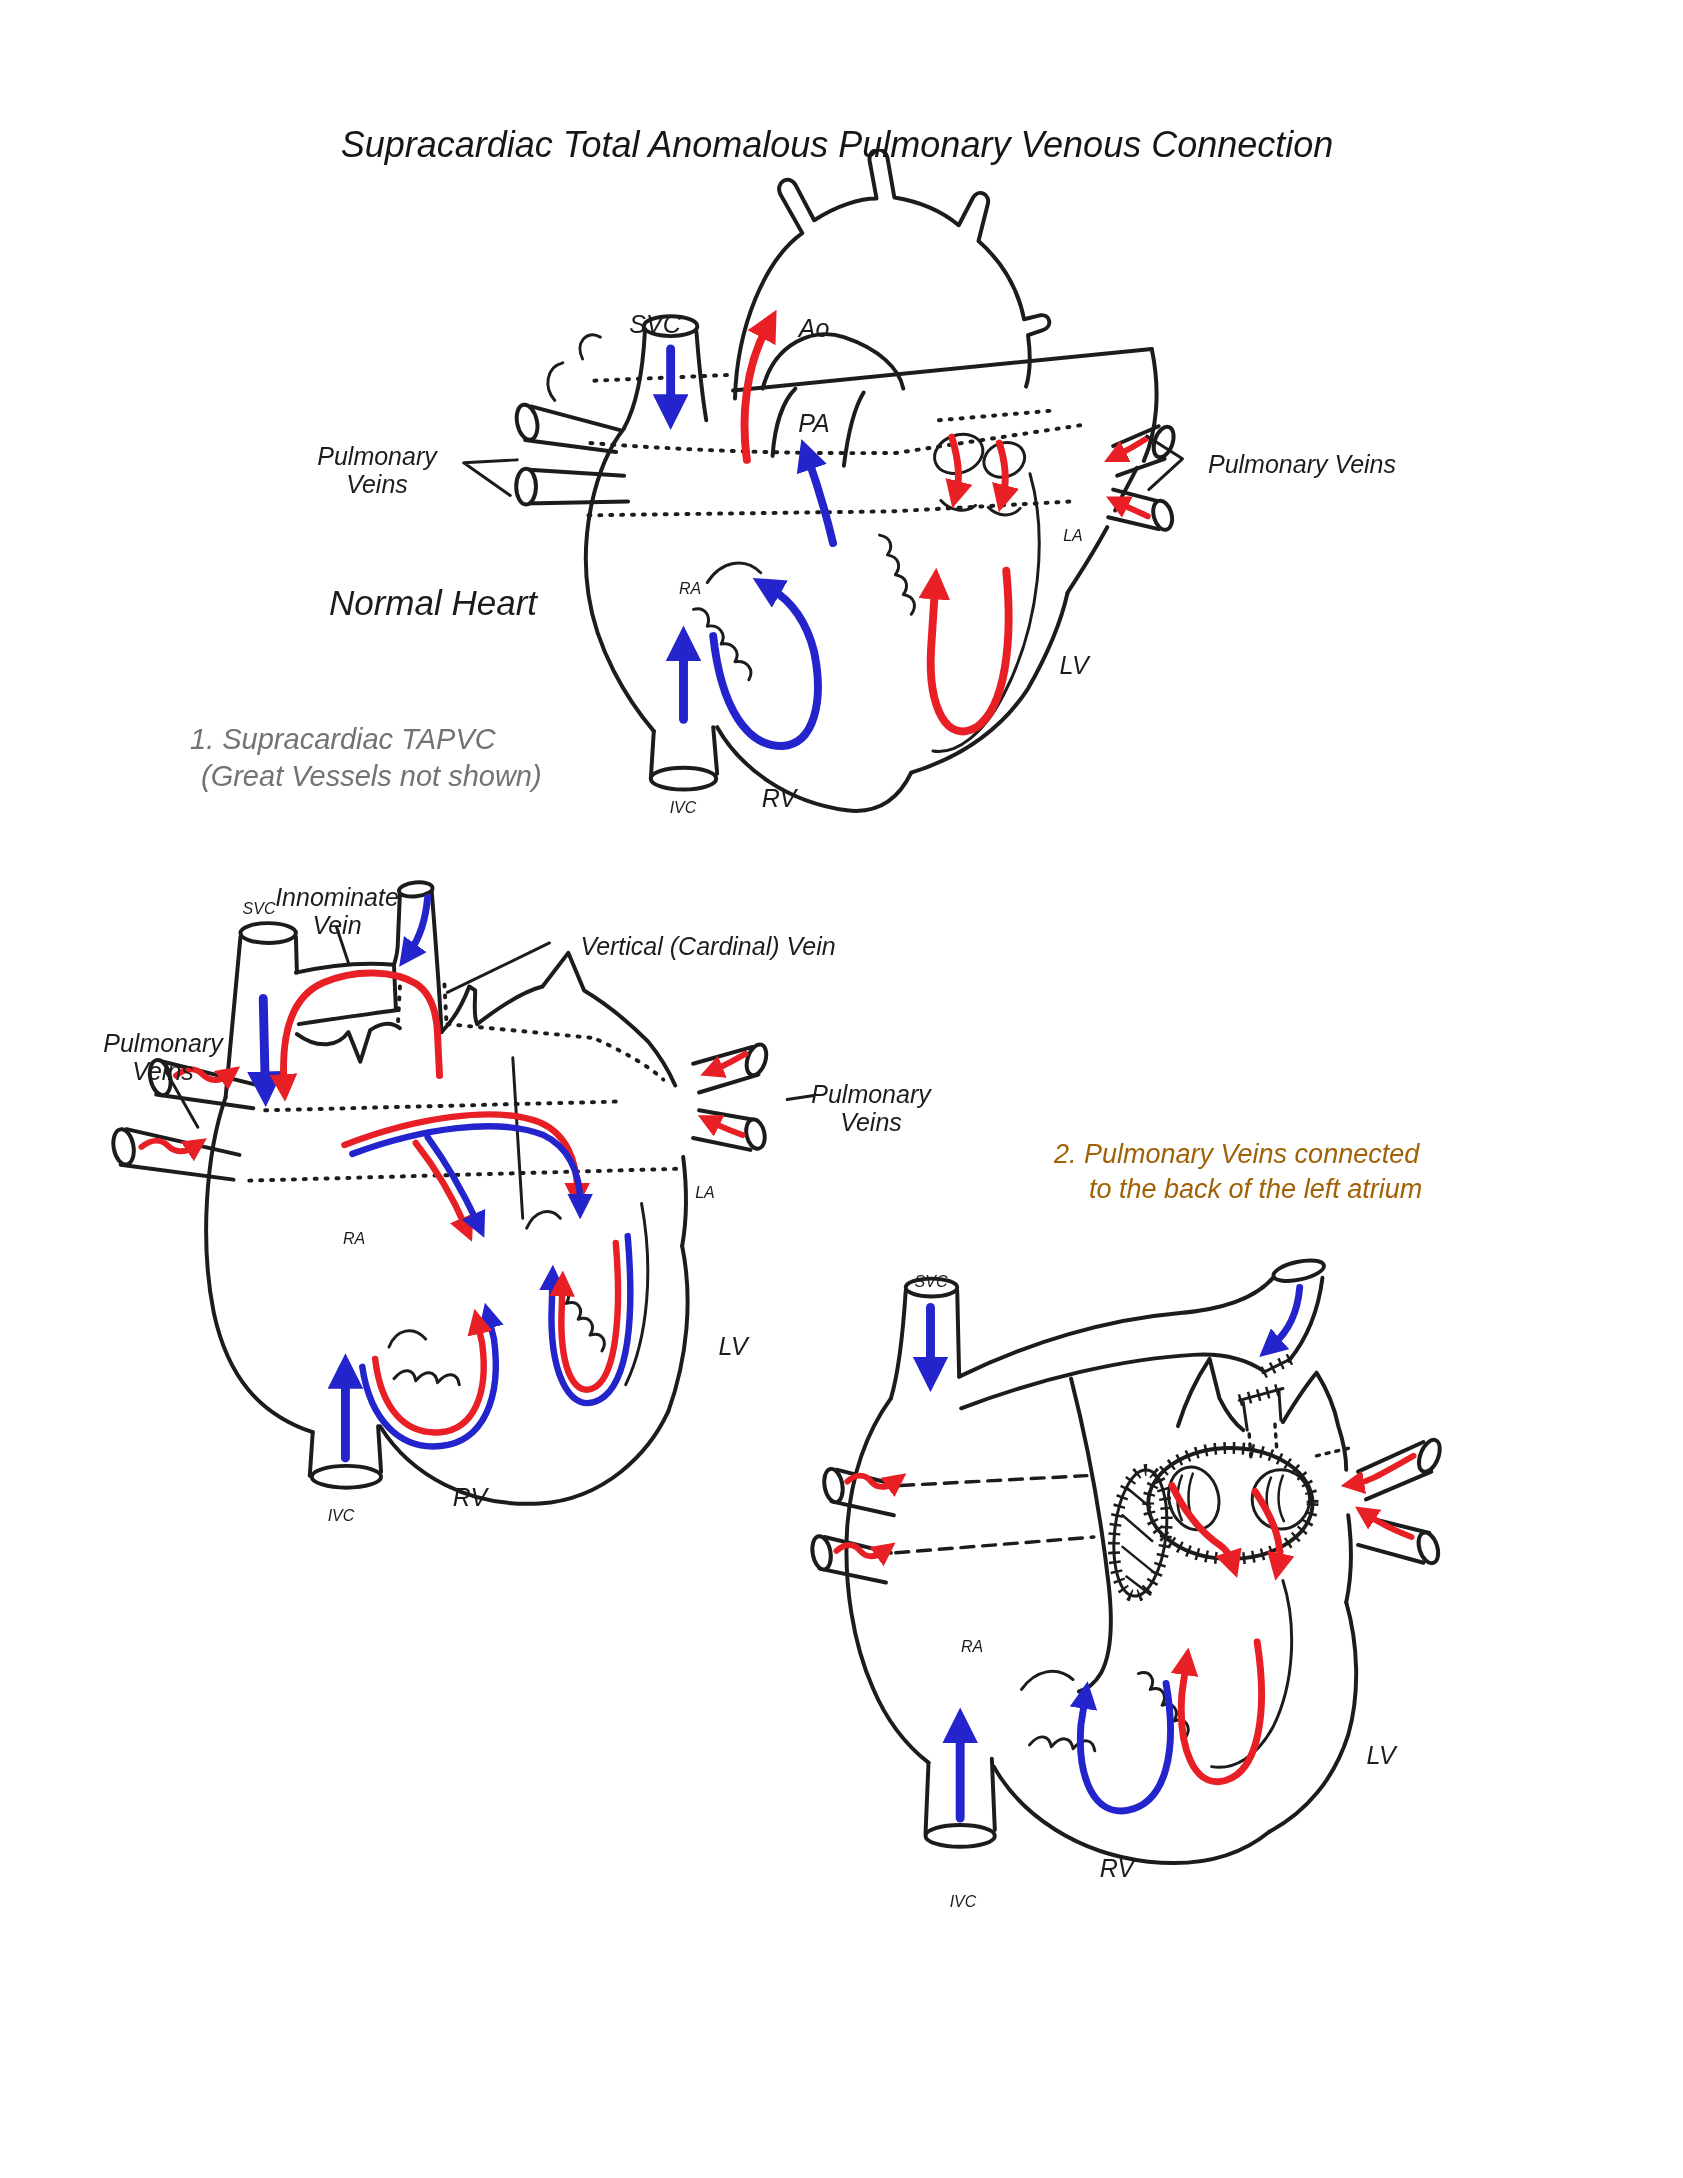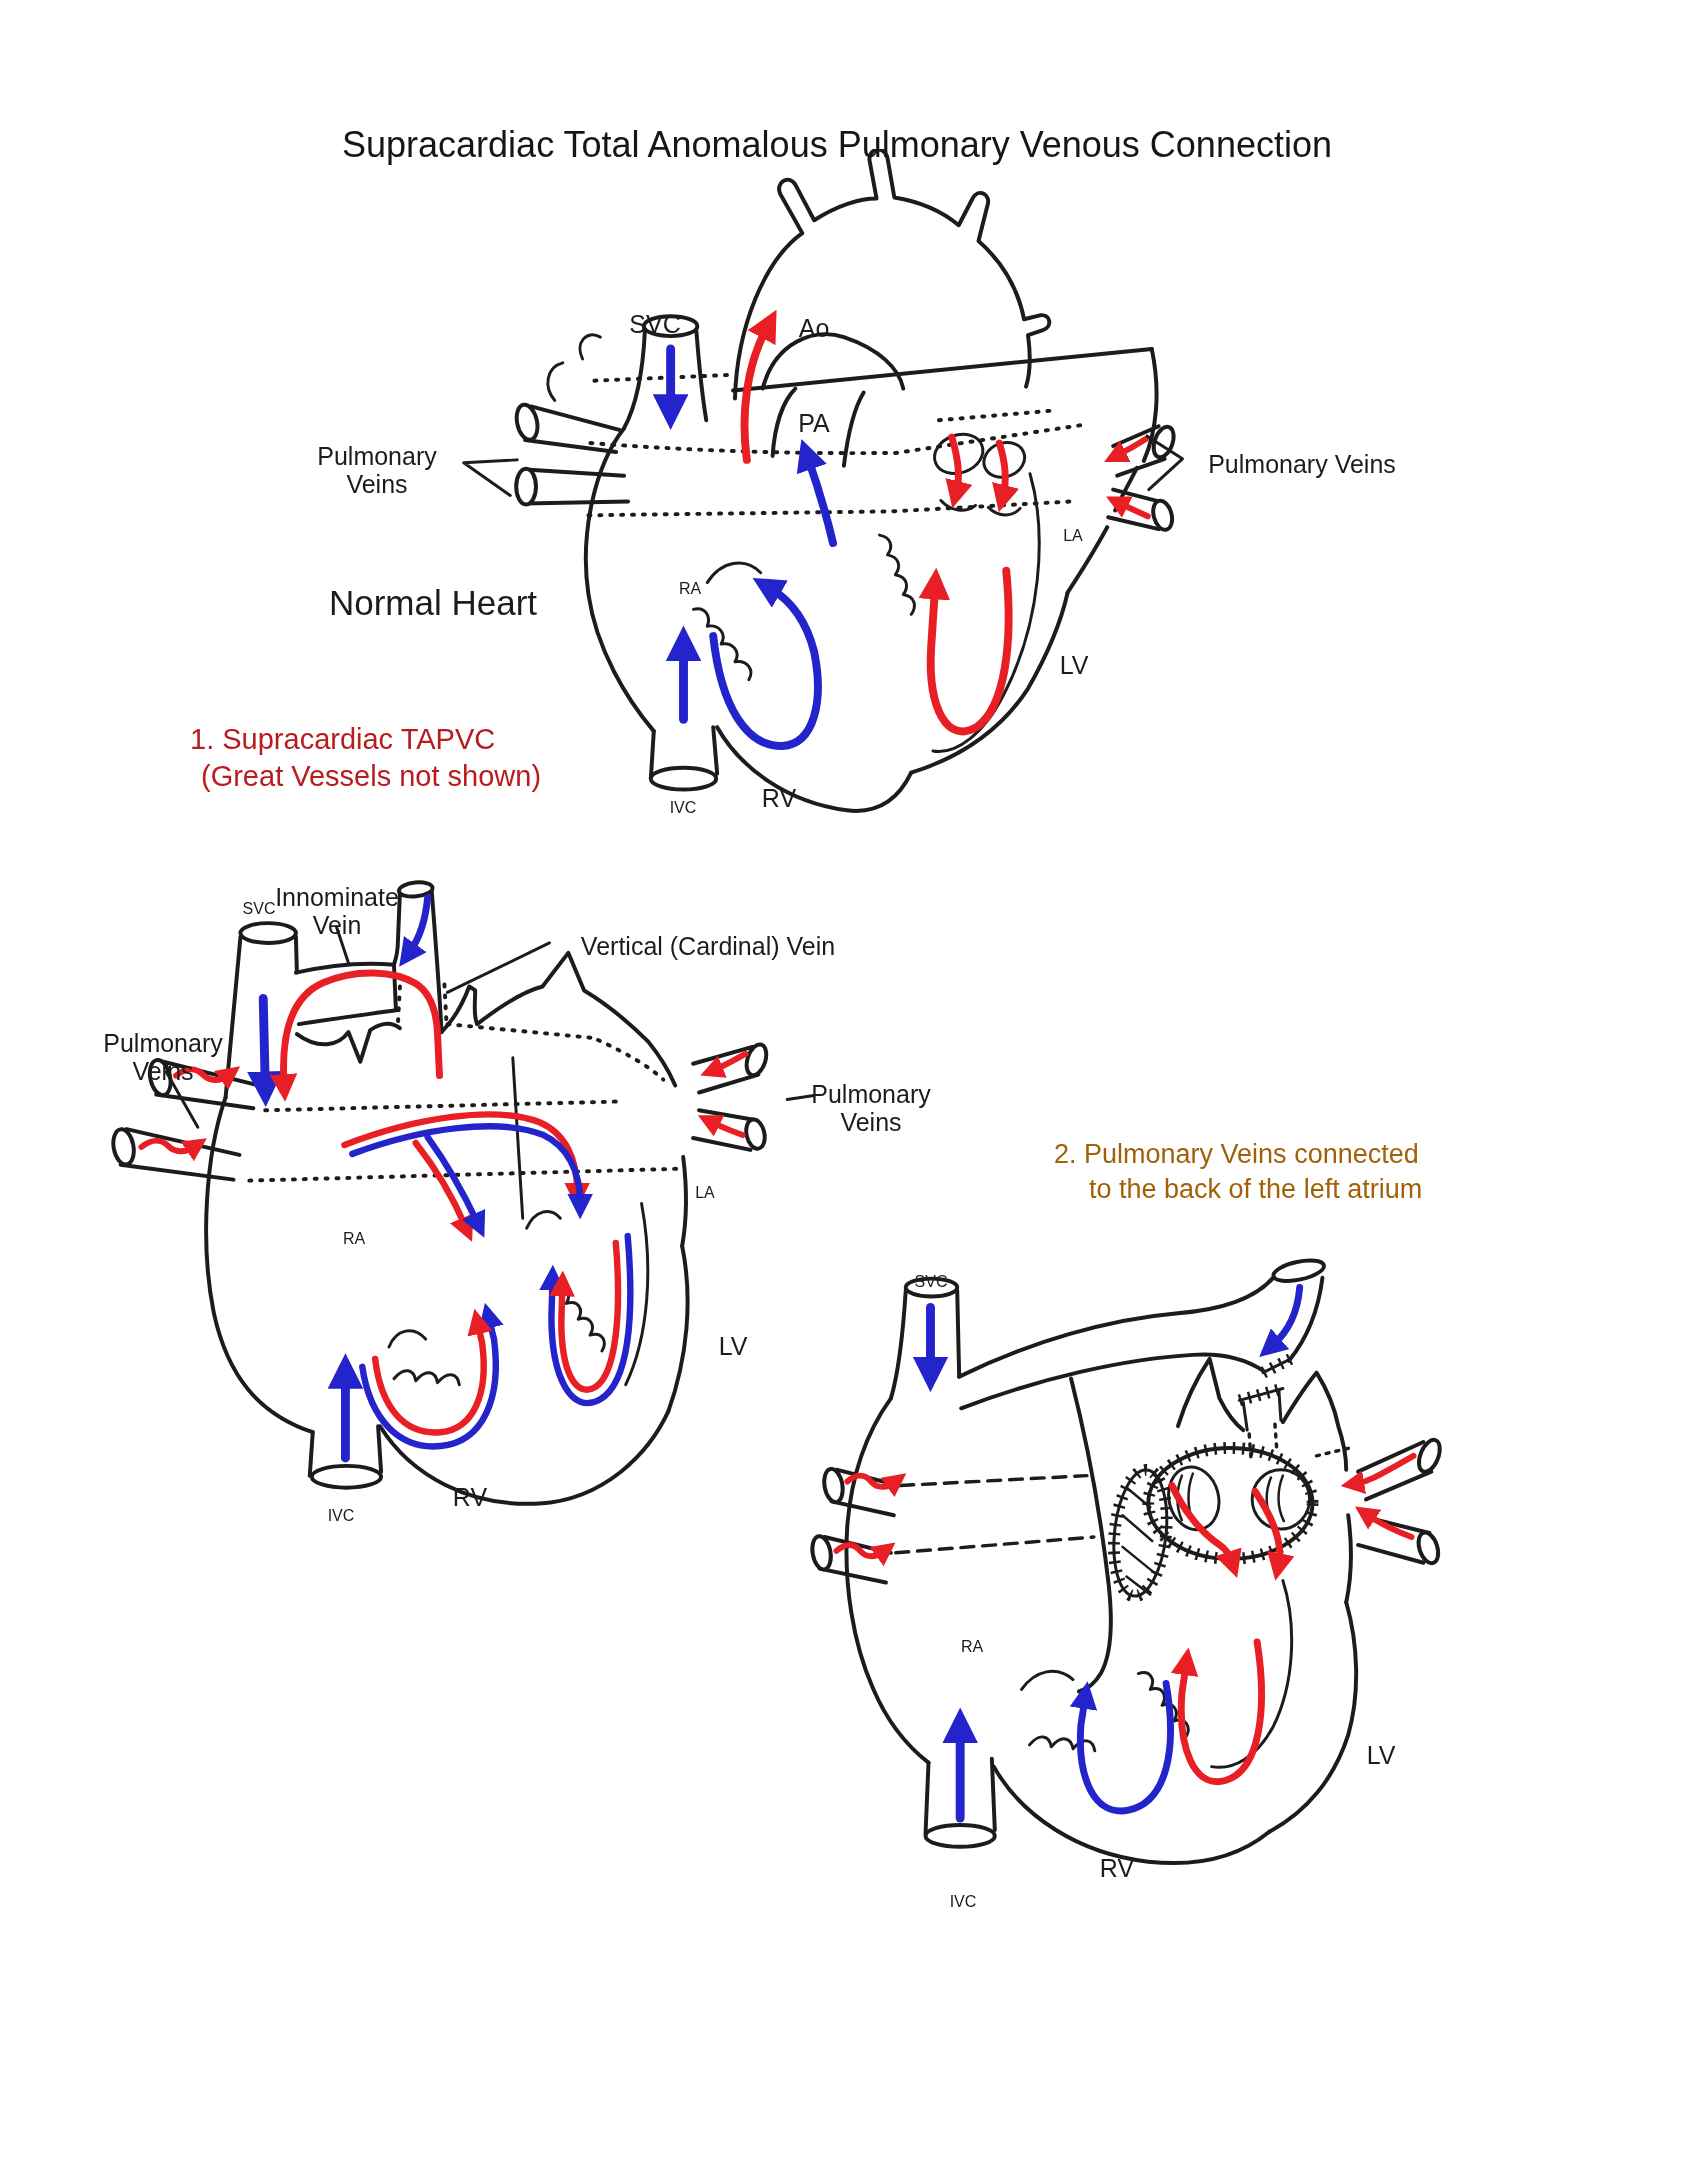--- a/index.html
+++ b/index.html
@@ -1,23 +1,23 @@
 <!DOCTYPE html>
 <html><head>
 <meta charset="utf-8">
 <style>
   html,body{margin:0;padding:0;background:#ffffff;}
   .page{position:relative;width:1657px;height:2178px;background:#ffffff;overflow:hidden;
-        font-family:"Liberation Sans","DejaVu Sans",sans-serif;color:#1c1c1c;}
+        font-family:"Liberation Sans","DejaVu Sans",sans-serif;color:#1c1c1c;font-style:italic;}
   .title{position:absolute;transform:translate(-50%,-50%);font-size:36px;white-space:nowrap;color:#161616;}
   .lbl{position:absolute;transform:translate(-50%,-50%);font-size:25px;white-space:nowrap;
        text-align:center;line-height:1.12;color:#1c1c1c;margin-top:19px;}
   .lbl.small{font-size:16px;}
   .lbl.big{font-size:35px;}
-  .cap{position:absolute;font-size:29px;white-space:nowrap;color:#b91c1c;}
+  .cap{position:absolute;font-size:29px;white-space:nowrap;color:#737373;}
   .cap2{position:absolute;font-size:27px;white-space:nowrap;color:#a16207;}
   svg{position:absolute;}
   .ln,.ln2,.ln3{stroke:#1c1c1c;fill:none;stroke-linecap:round;stroke-linejoin:round;}
   .ln{stroke-width:4;}
   .ln2{stroke-width:3;}
   .ln3{stroke-width:2.5;}
   .wf{fill:#ffffff;}
   .dot{stroke-dasharray:2 9;}
   .dash{stroke-dasharray:13 9;stroke-width:3.5;}
   .dotv{stroke-dasharray:3 7;stroke-width:3.5;}

